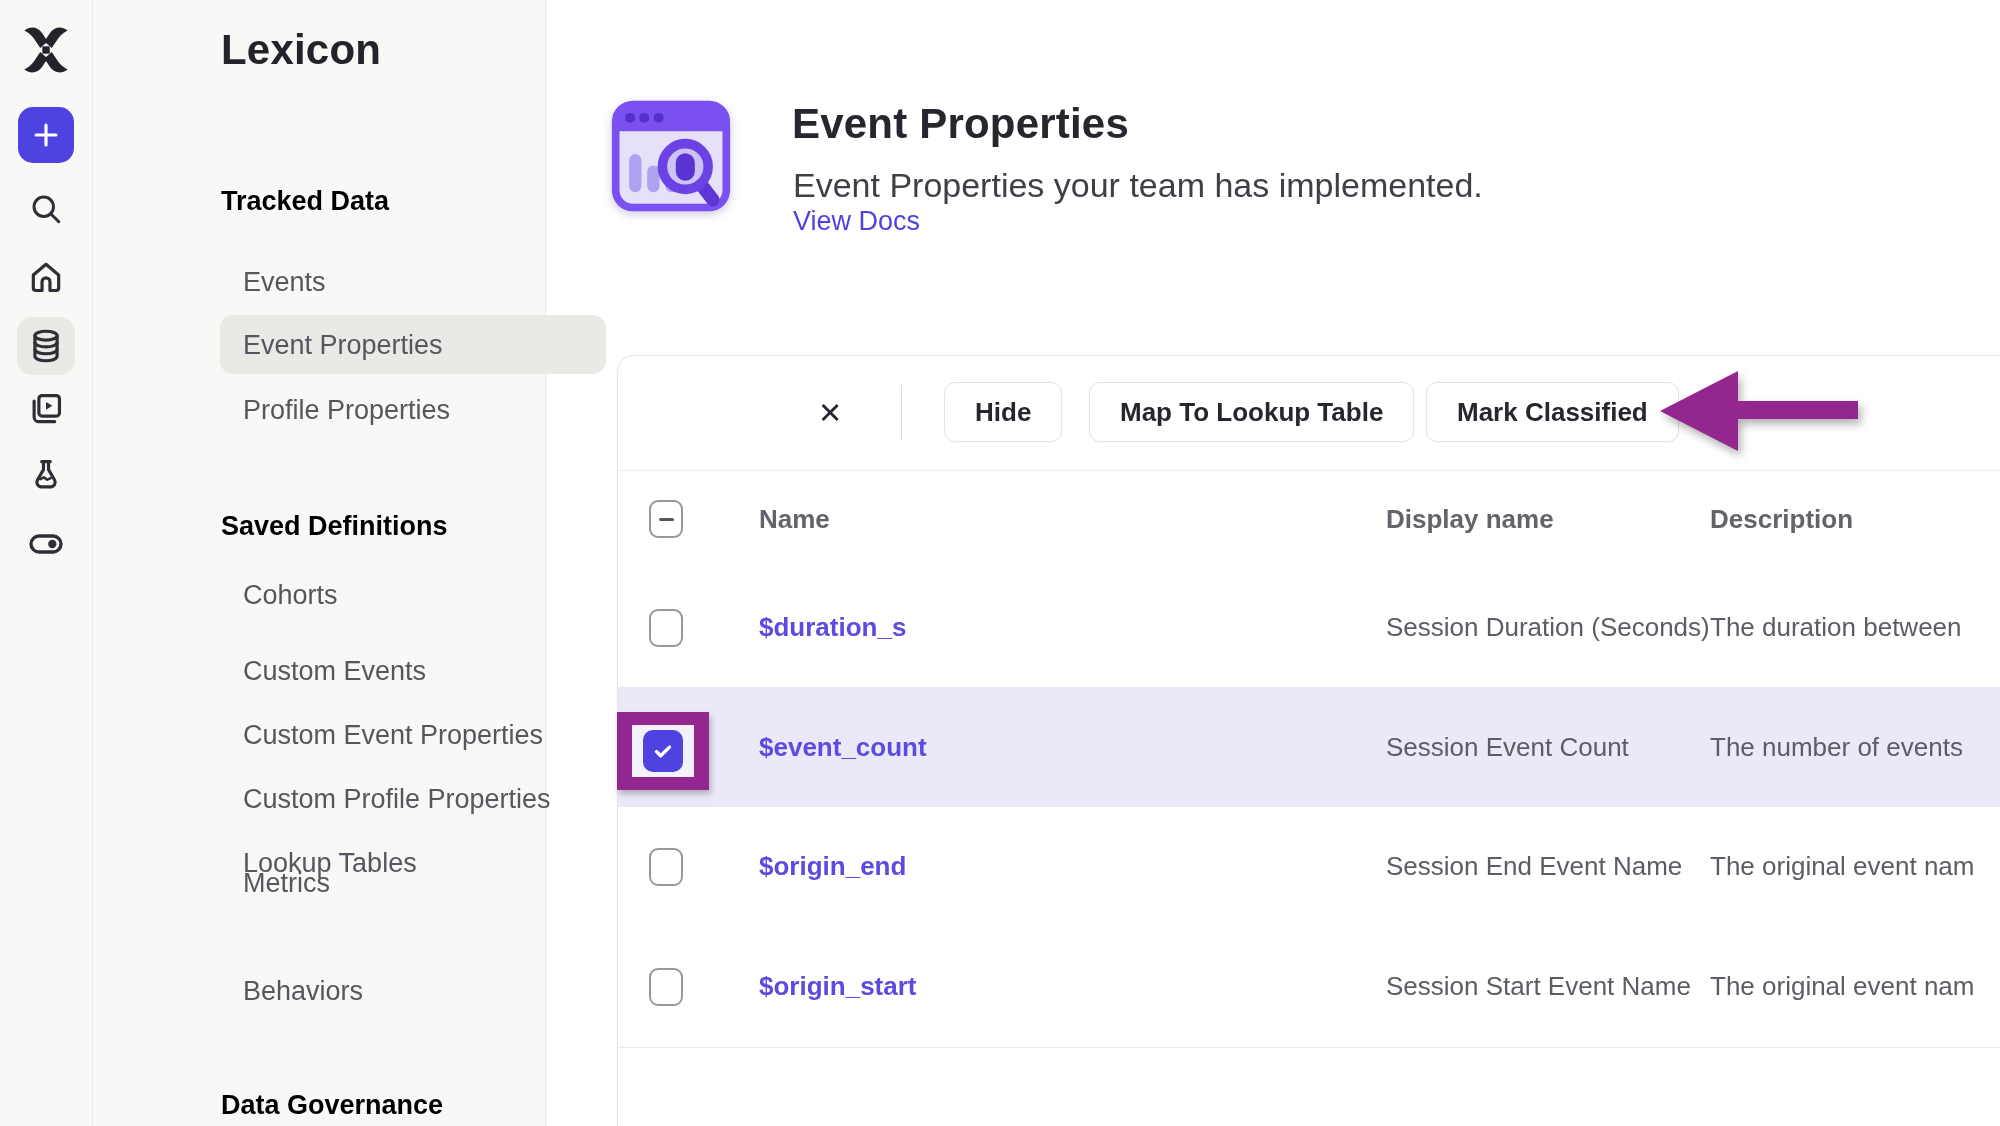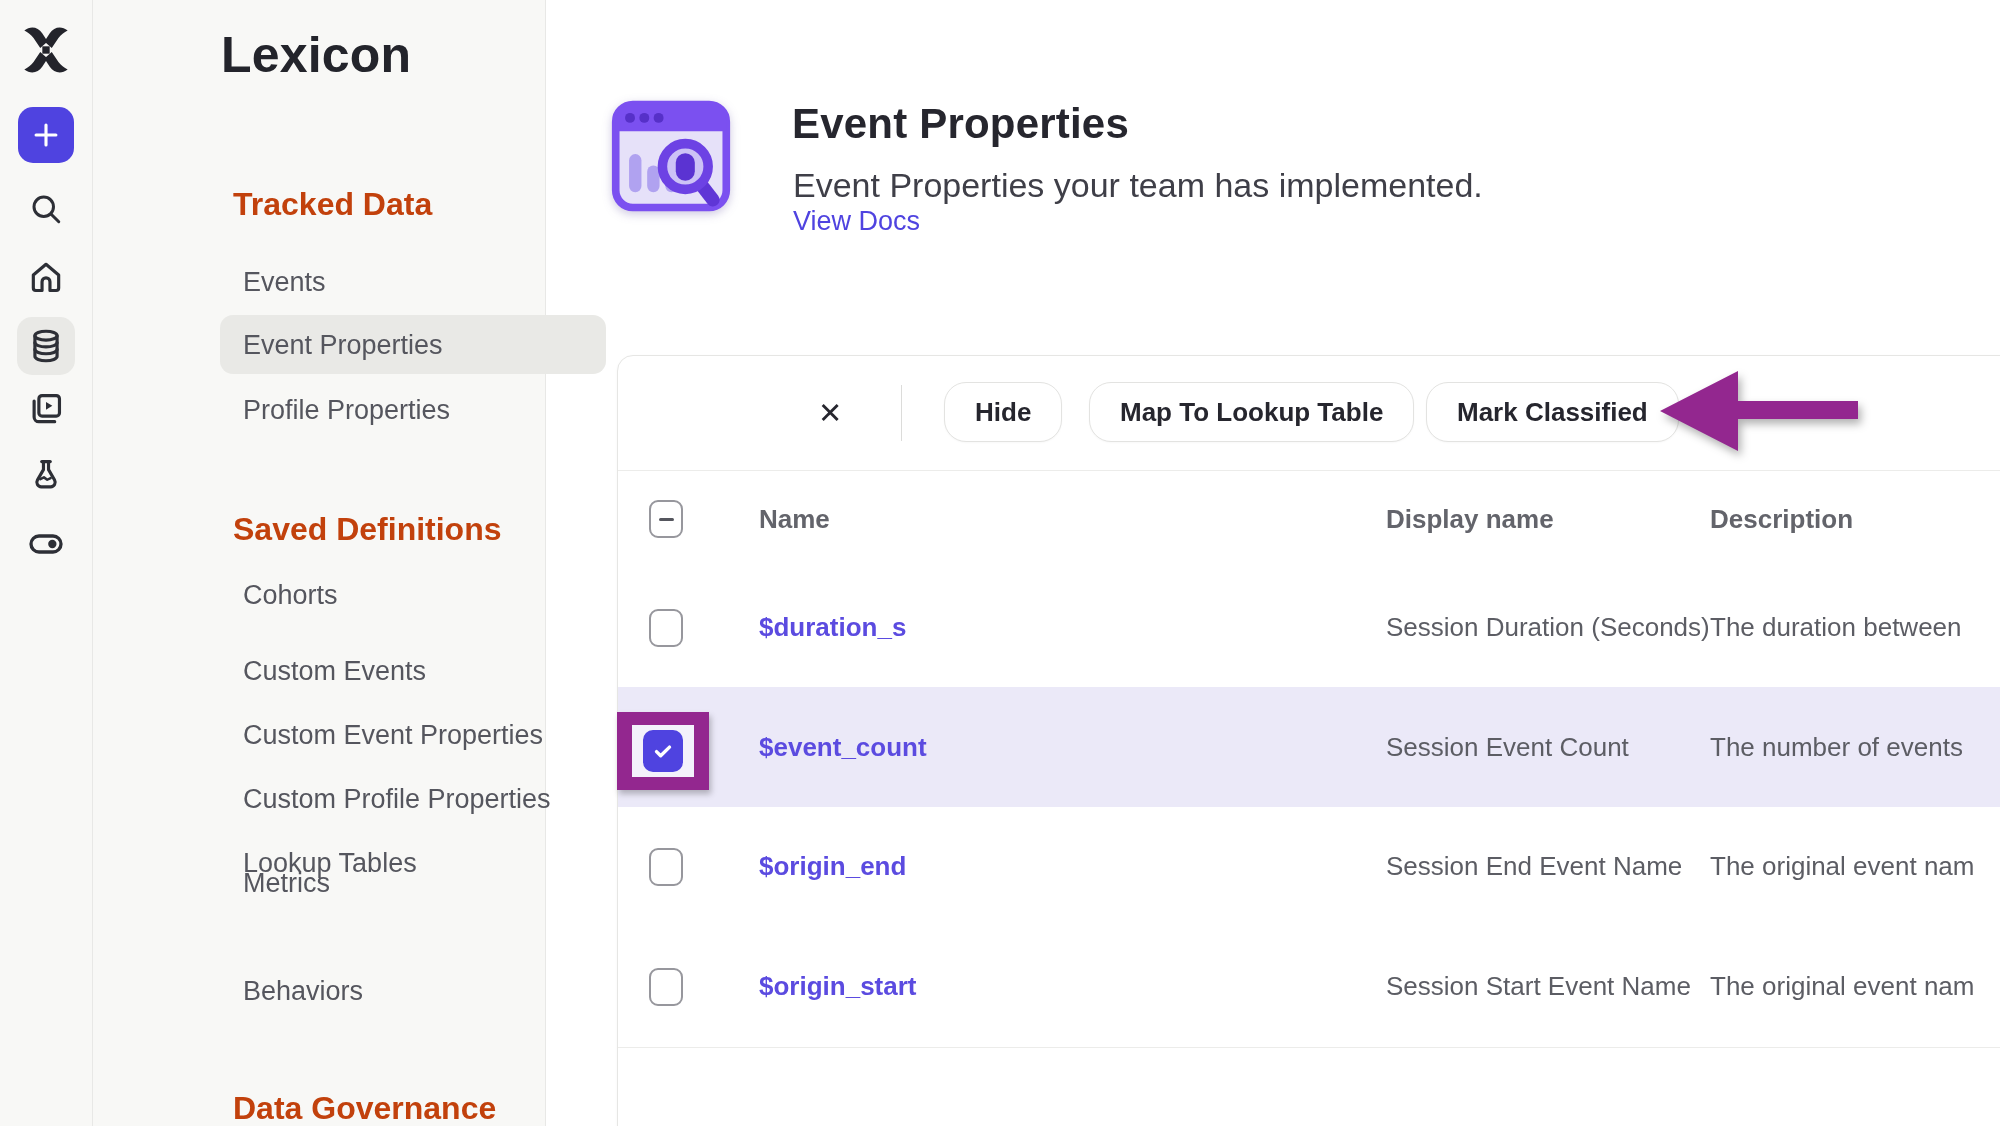--- a/index.html
+++ b/index.html
@@ -27,25 +27,25 @@
     display:flex;align-items:center;justify-content:center;
   }
 
   
   .sidebar{
     position:absolute;left:93px;top:0;width:452px;height:1126px;
     background:#f8f8f6;border-right:1px solid #e8e8e6;z-index:4;
   }
   .sidebar-title{
     position:absolute;left:128px;top:26px;
-    font-size:50px;font-weight:700;color:#23242b;letter-spacing:0.2px;
+    font-size:42px;font-weight:700;color:#23242b;letter-spacing:0.2px;
   }
   .section-label{
-    position:absolute;left:140px;
-    font-size:32px;font-weight:700;color:#c2410c;
+    position:absolute;left:128px;
+    font-size:27px;font-weight:700;color:#000000;
   }
   .side-item{
     position:absolute;left:150px;height:34px;display:flex;align-items:center;
     font-size:27px;color:#55565e;cursor:pointer;white-space:nowrap;
   }
   .side-pill{
     position:absolute;left:127px;top:315px;width:386px;height:59px;
     background:#e9e9e6;border-radius:13px;
   }
 
@@ -78,21 +78,21 @@
     position:absolute;left:78px;top:0;height:114px;display:flex;align-items:center;
     font-size:27px;font-weight:600;color:#26262e;
   }
   .sel-close{
     position:absolute;left:200px;top:0;height:114px;display:flex;align-items:center;
     font-size:29px;font-weight:500;color:#26262e;cursor:pointer;
   }
   .tb-divider{position:absolute;left:283px;top:29px;width:1px;height:56px;background:#dcdcda;}
   .tb-btn{
     position:absolute;top:26px;height:58px;display:inline-flex;align-items:center;
-    padding:0 30px;border:1px solid #e3e3e1;border-radius:22px;background:#fff;
+    padding:0 30px;border:1px solid #e3e3e1;border-radius:11px;background:#fff;
     font-size:26px;font-weight:600;color:#26262e;cursor:pointer;white-space:nowrap;
     box-shadow:0 1px 2px rgba(0,0,0,0.03);
   }
   .btn-hide{left:326px;}
   .btn-map{left:471px;}
   .btn-mark{left:808px;}
 
   .thead{position:absolute;left:0;top:114px;width:100%;height:98px;border-bottom:1px solid #e3e3e1;}
   .th{position:absolute;top:0;height:98px;display:flex;align-items:center;
       font-size:26px;font-weight:700;color:#63646b;white-space:nowrap;}

